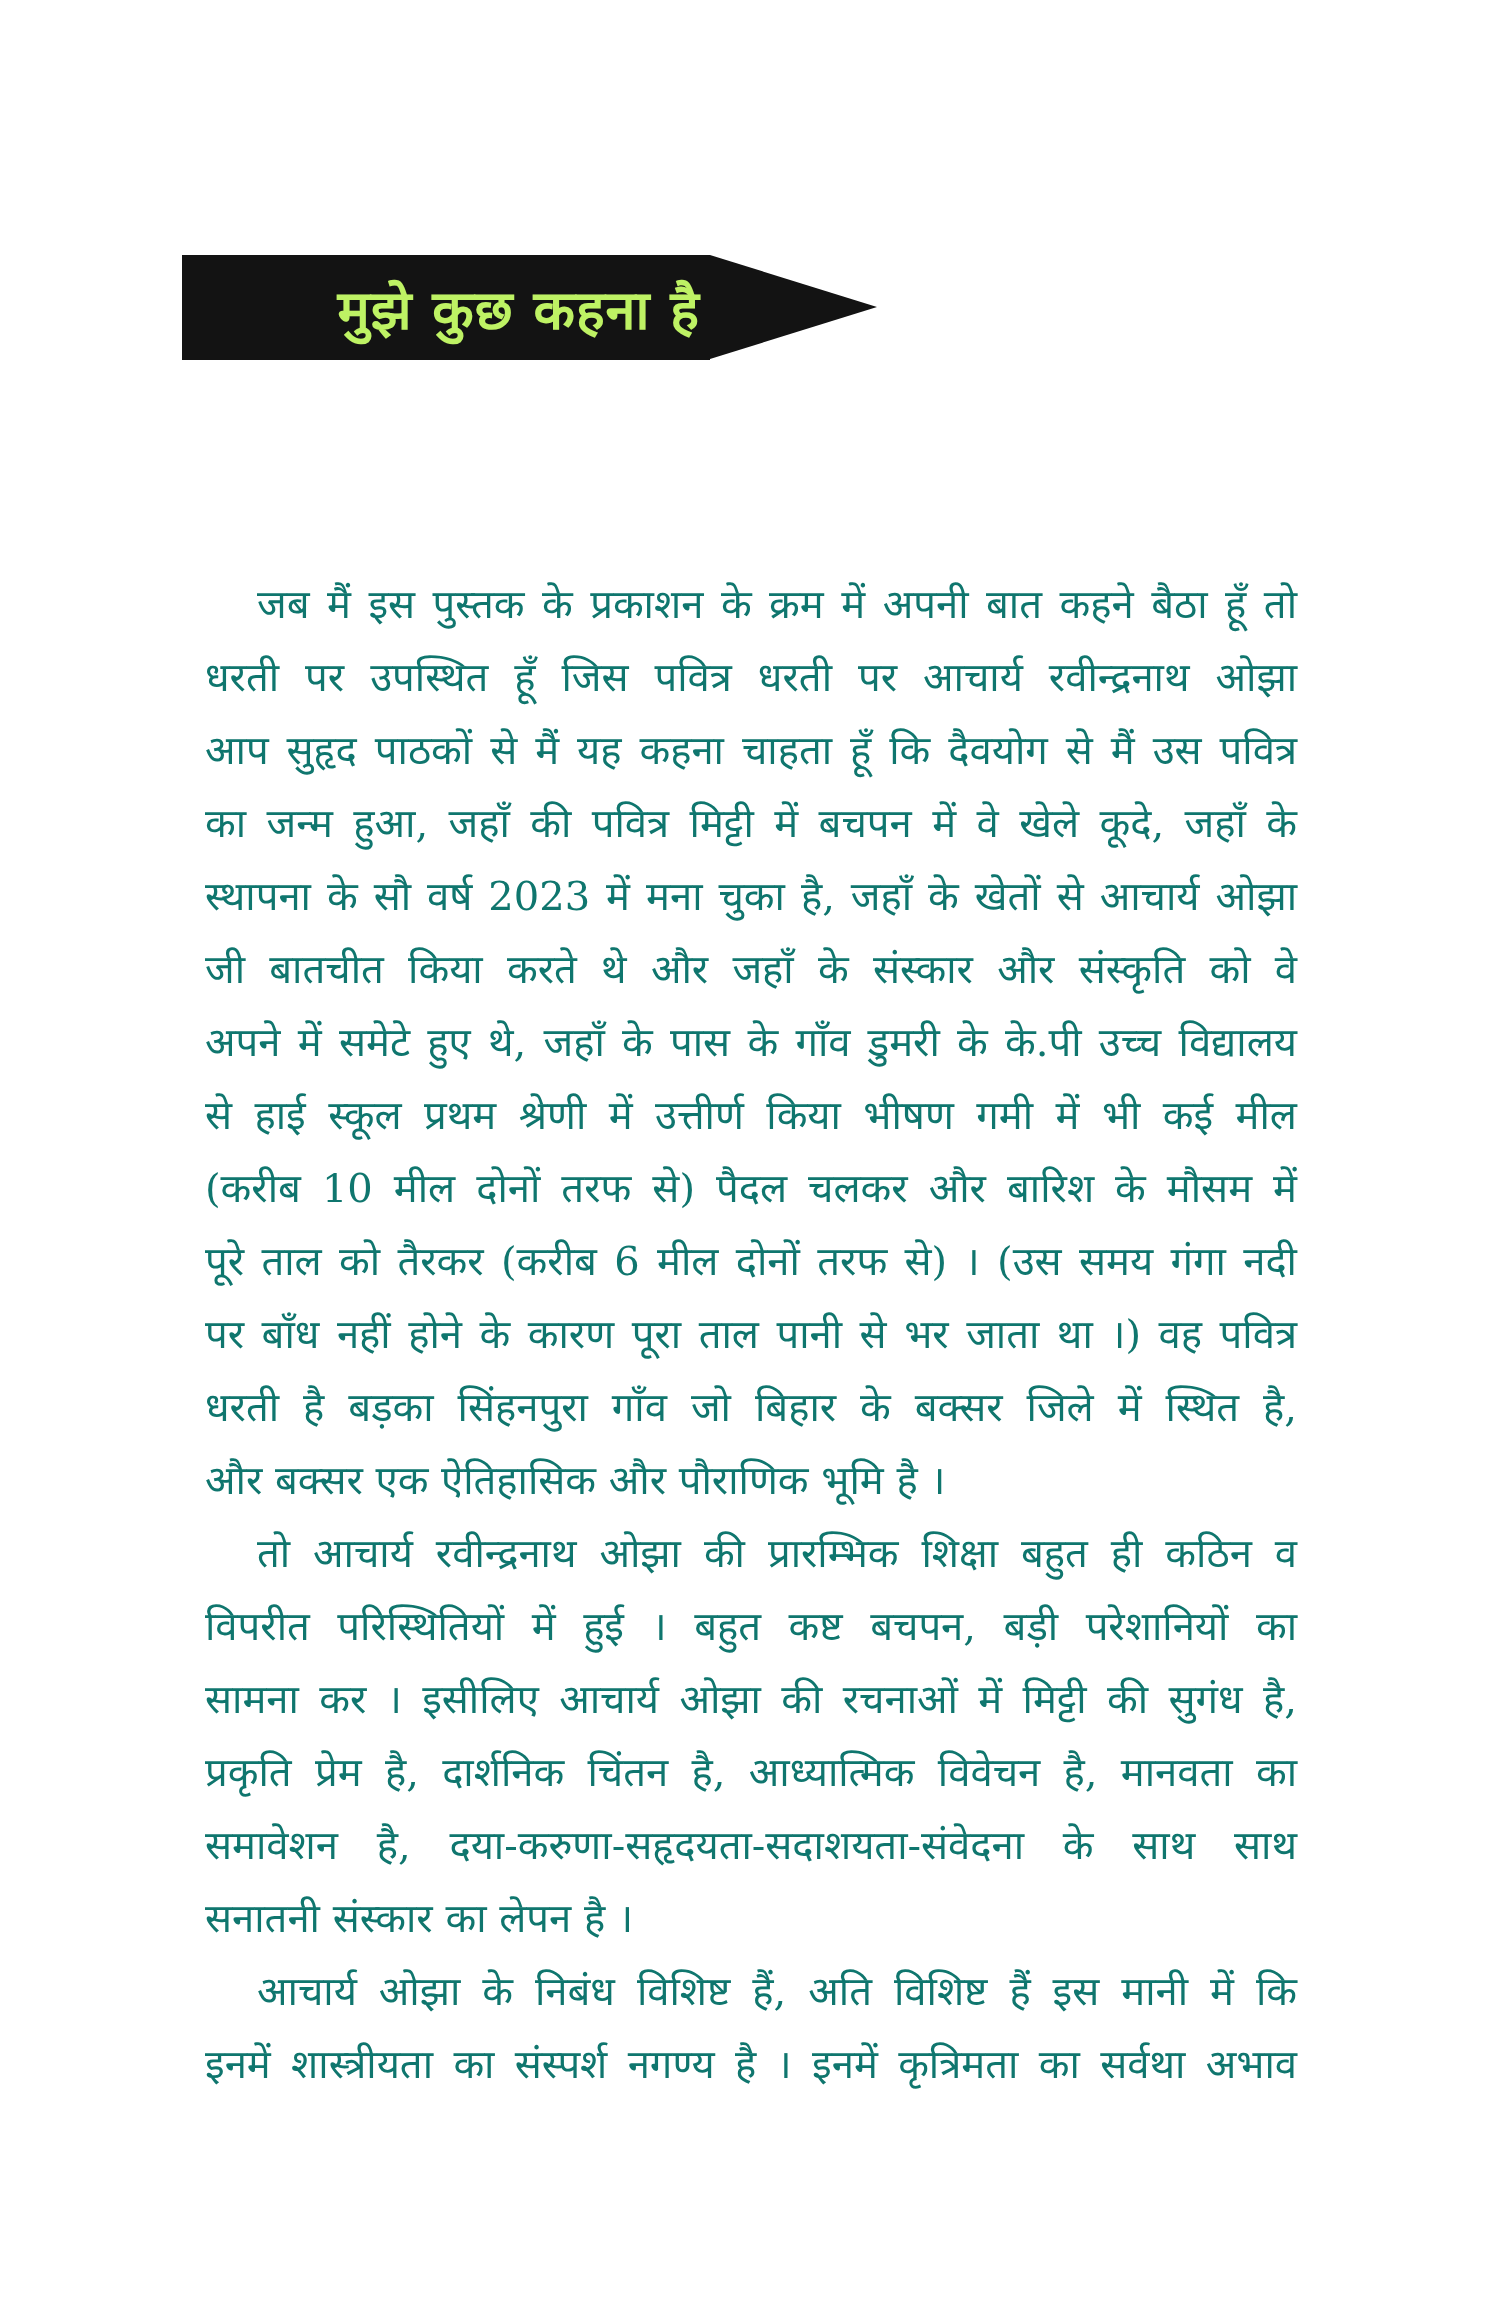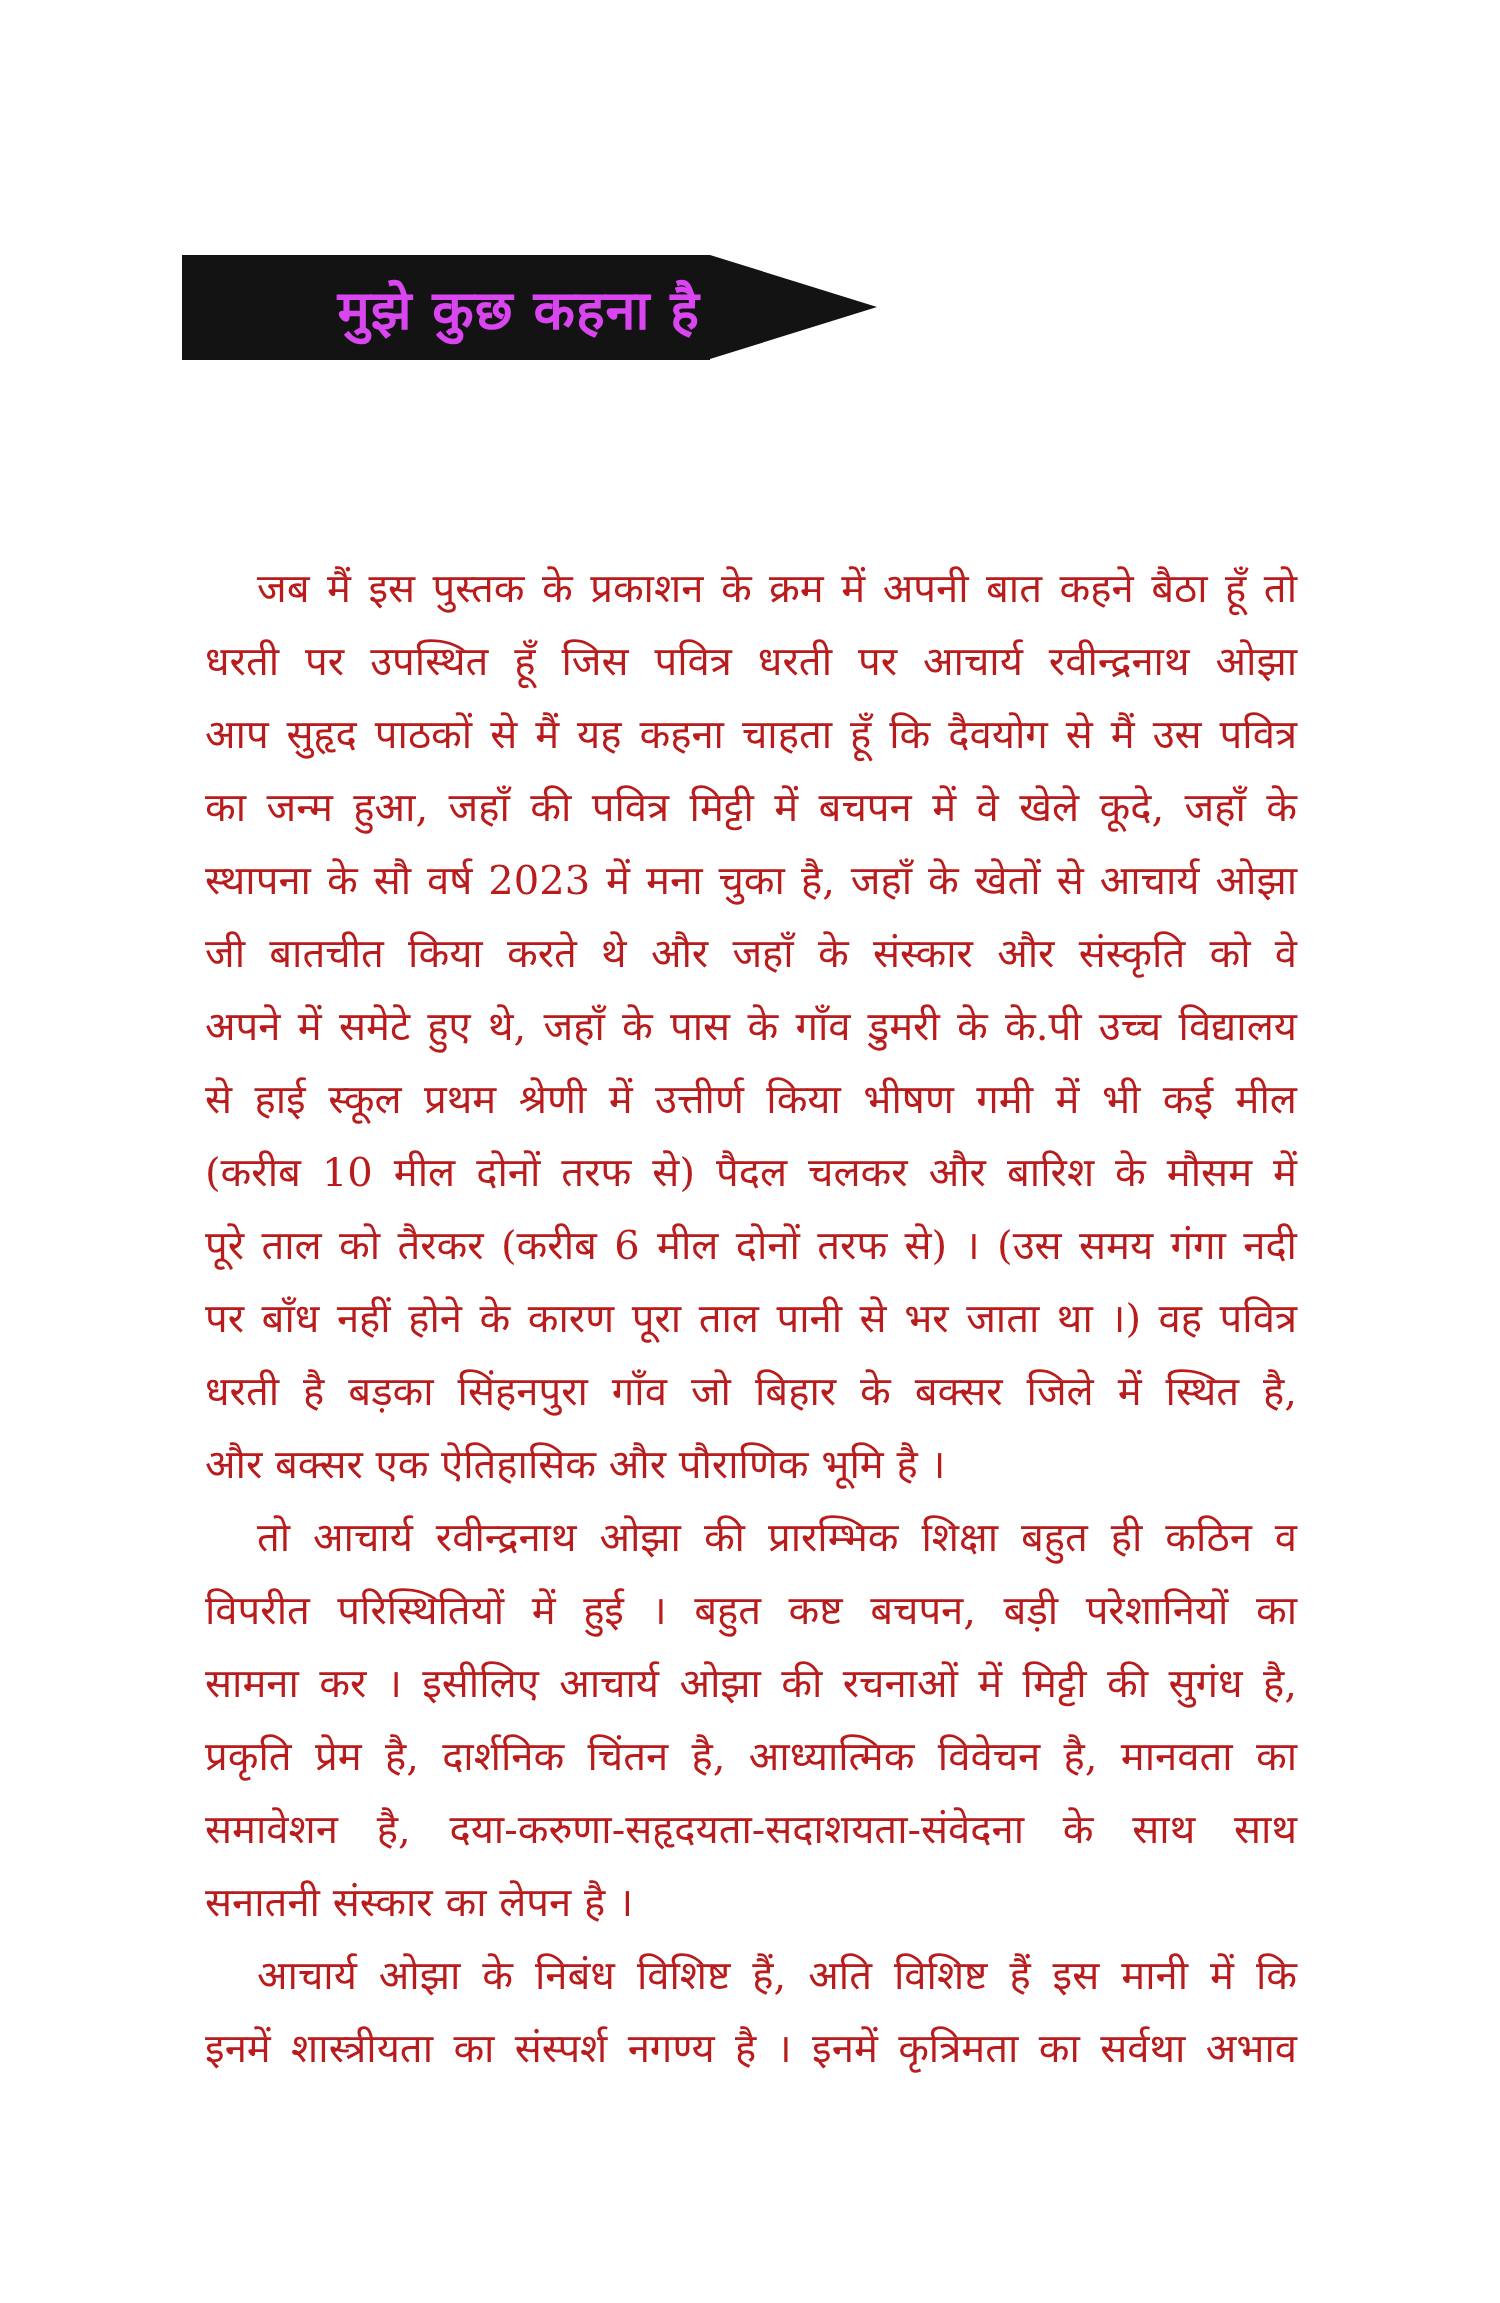--- a/index.html
+++ b/index.html
@@ -21,21 +21,21 @@
     position: absolute;
     left: 182px;
     top: 255px;
     display: flex;
     align-items: stretch;
   }
   .banner-rect {
     width: 528px;
     height: 105px;
     background: #131313;
-    color: #d946ef;
+    color: #bef264;
     display: flex;
     align-items: center;
     justify-content: flex-end;
     padding-right: 10px;
     box-sizing: border-box;
     font-size: 54px;
     font-weight: bold;
     letter-spacing: 1px;
     white-space: nowrap;
   }
@@ -43,23 +43,23 @@
     width: 0;
     height: 0;
     border-top: 52.5px solid transparent;
     border-bottom: 52.5px solid transparent;
     border-left: 167px solid #131313;
   }
   
   .body-text {
     position: absolute;
     left: 205px;
-    top: 552px;
+    top: 568px;
     width: 1092px;
-    color: #b91c1c;
+    color: #0f766e;
   }
   .line {
     margin: 0;
     font-size: 40px;
     line-height: 73px;
     white-space: normal;
   }
   .j {                       
     text-align: justify;
     text-align-last: justify;

